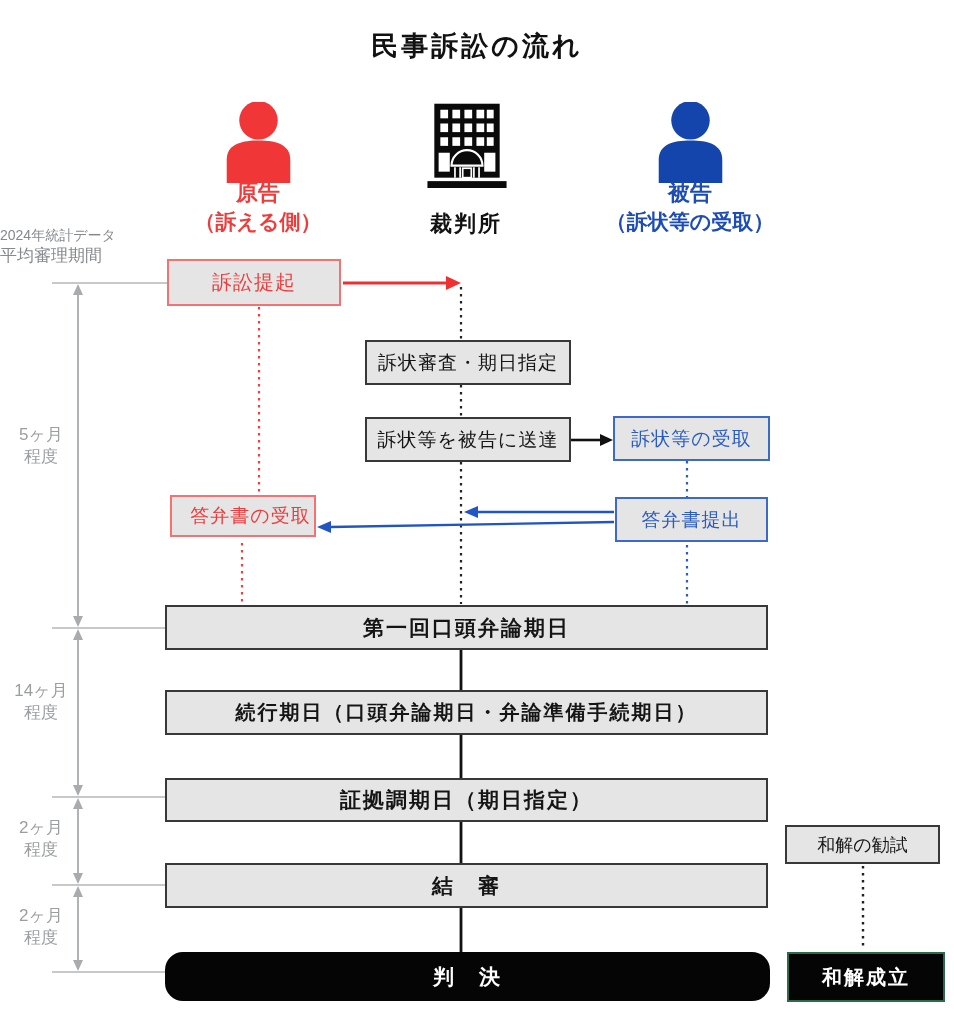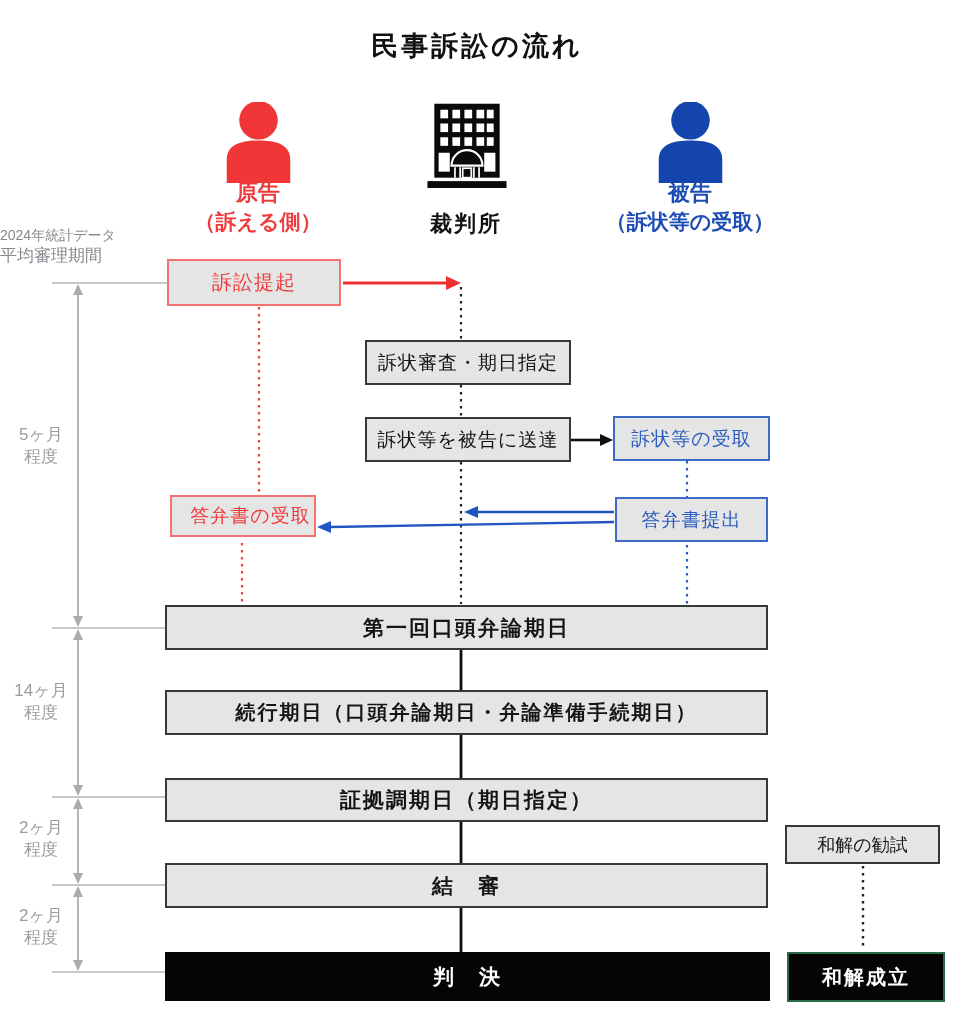--- a/index.html
+++ b/index.html
@@ -180,19 +180,19 @@
   <div class="box blue-line small" style="left:615px; top:497px; width:153px; height:45px;">答弁書提出</div>
 
   <div class="box black-line wide" style="left:165px; top:605px; width:603px; height:45px;">第一回口頭弁論期日</div>
 
   <div class="box black-line wide" style="left:165px; top:690px; width:603px; height:45px; font-size:20px;">続行期日（口頭弁論期日・弁論準備手続期日）</div>
 
   <div class="box black-line wide" style="left:165px; top:778px; width:603px; height:44px;">証拠調期日（期日指定）</div>
 
   <div class="box black-line wide" style="left:165px; top:863px; width:603px; height:45px;">結　審</div>
 
-  <div class="box fill-black wide" style="left:165px; top:952px; width:605px; height:49px;">判　決</div>
+  <div class="box fill-black wide" style="left:165px; top:952px; width:605px; height:49px;border-radius:18px;">判　決</div>
 
   <div class="box black-line" style="left:785px; top:825px; width:155px; height:39px; font-size:18px; border-width:2px;">和解の勧試</div>
 
   <div class="box fill-black" style="left:787px; top:952px; width:158px; height:50px; font-size:20px; font-weight:bold; letter-spacing:2px; border:2px solid #2c6b4a;">和解成立</div>
 
 </div>
 
 </body></html>

